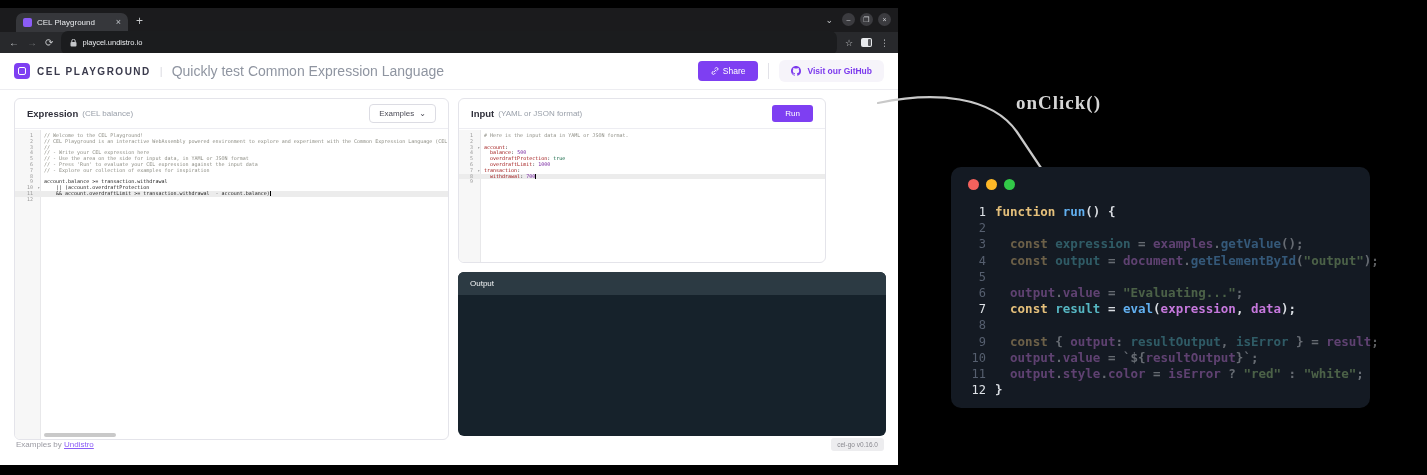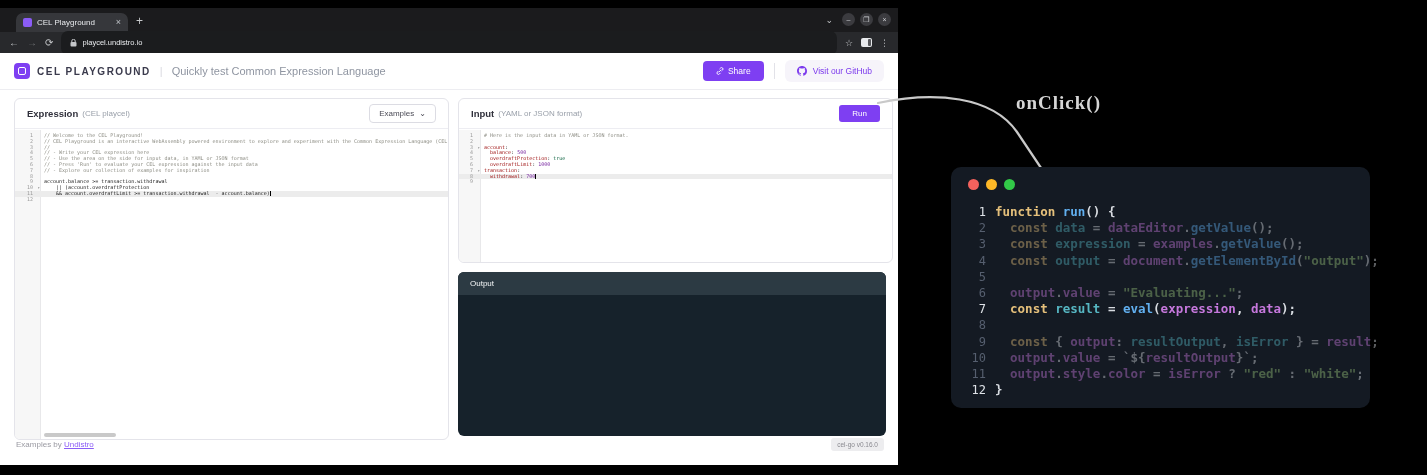--- a/index.html
+++ b/index.html
@@ -36,27 +36,27 @@
 
   
   .page { position:absolute; left:0; top:45px; right:0; bottom:0; background:#fff; overflow:hidden; }
   .site-header { position:absolute; left:0; top:0; right:0; height:37px; border-bottom:1px solid #ededf1;
                  display:flex; align-items:center; padding:0 14px; background:#fff; }
   .logo-mark { width:16px; height:16px; background:#7e3ff2; border-radius:4px; position:relative; flex:0 0 auto; }
   .logo-mark::after { content:""; position:absolute; left:4px; top:4px; right:4px; bottom:4px;
                  border:1.5px solid #fff; border-radius:2px; }
   .logo-text { font-size:10px; font-weight:bold; letter-spacing:1.5px; color:#3a3a4c; margin-left:7px; }
   .head-sep { color:#d9d9e0; margin:0 9px; font-size:11px; }
-  .subtitle { font-size:11px; color:#8f95a1; }
+  .subtitle { font-size:14px; color:#8f95a1; }
   .head-right { margin-left:auto; display:flex; align-items:center; gap:10px; }
   .share-btn { background:#7e3ff2; color:#fff; font-size:8.5px; border:none; border-radius:4px;
                padding:5px 13px; display:flex; align-items:center; gap:4px; }
   .vdiv { width:1px; height:16px; background:#e2e2e8; }
   .github-btn { background:#f6f4fa; border:none; border-radius:6px; color:#7c3aed; font-size:8.5px;
-                padding:6px 12px; display:flex; align-items:flex-end; gap:6px; }
+                padding:6px 12px; display:flex; align-items:flex-end; gap:6px;font-weight:bold; }
 
   
   .panel { position:absolute; background:#fff; border:1px solid #e4e4ea; border-radius:6px; overflow:hidden; }
   .panel-head { height:30px; border-bottom:1px solid #ededf2; display:flex; align-items:center; padding:0 12px; }
   .panel-title { font-size:9.5px; font-weight:bold; color:#30303b; }
   .panel-sub { font-size:8px; color:#9aa0aa; margin-left:4px; }
   .examples-btn { margin-left:auto; border:1px solid #dcdce3; background:#fff; border-radius:4px;
                   padding:4px 9px; font-size:8px; color:#4d4d58; display:flex; align-items:center; gap:5px; }
   .run-btn { margin-left:auto; background:#7e3ff2; color:#fff; border:none; border-radius:3px;
              padding:4px 13px; font-size:8px; }
@@ -176,21 +176,21 @@
               <path fill="#7c3aed" d="M8 0C3.58 0 0 3.58 0 8c0 3.54 2.29 6.53 5.47 7.59.4.07.55-.17.55-.38 0-.19-.01-.82-.01-1.49-2.01.37-2.53-.49-2.69-.94-.09-.23-.48-.94-.82-1.13-.28-.15-.68-.52-.01-.53.63-.01 1.08.58 1.23.82.72 1.21 1.87.87 2.33.66.07-.52.28-.87.51-1.07-1.78-.2-3.64-.89-3.64-3.95 0-.87.31-1.59.82-2.15-.08-.2-.36-1.02.08-2.12 0 0 .67-.21 2.2.82.64-.18 1.32-.27 2-.27s1.36.09 2 .27c1.53-1.04 2.2-.82 2.2-.82.44 1.1.16 1.92.08 2.12.51.56.82 1.27.82 2.15 0 3.07-1.87 3.75-3.65 3.95.29.25.54.73.54 1.48 0 1.07-.01 1.93-.01 2.2 0 .21.15.46.55.38A8.01 8.01 0 0 0 16 8c0-4.42-3.58-8-8-8z"></path>
             </svg>
             <span>Visit our GitHub</span>
           </button>
         </div>
       </div>
 
       <div class="panel" style="left:14px; top:45px; width:435px; height:342px;">
         <div class="panel-head">
           <span class="panel-title">Expression</span>
-          <span class="panel-sub">(CEL playcel)</span>
+          <span class="panel-sub">(CEL balance)</span>
           <button class="examples-btn">
             <span>Examples</span>
             <span>⌄</span>
           </button>
         </div>
         <div class="editor" id="expr-editor">
           <div class="gutter-bg"></div>
           <div class="rows">
               <div class="erow"><span class="ln" style="width: 26px;">1</span><span class="ecode"><span class="tk-com">// Welcome to the CEL Playground!</span></span></div>
               <div class="erow"><span class="ln" style="width: 26px;">2</span><span class="ecode"><span class="tk-com">// CEL Playground is an interactive WebAssembly powered environment to explore and experiment with the Common Expression Language (CEL)</span></span></div>
@@ -204,21 +204,21 @@
               <div class="erow"><span class="ln" style="width: 26px;">10<span class="fold">▾</span></span><span class="ecode"><span class="tk-code">    || (account.overdraftProtection</span></span></div>
               <div class="erow hl"><span class="ln" style="width: 26px;">11</span><span class="ecode"><span class="tk-code">    &amp;&amp; account.overdraftLimit &gt;= transaction.withdrawal  - account.balance)</span><span class="cursor"></span></span></div>
               <div class="erow"><span class="ln" style="width: 26px;">12</span><span class="ecode"></span></div>
             </div>
           <div class="hscroll">
             <div class="hthumb"></div>
           </div>
         </div>
       </div>
 
-      <div class="panel" style="left:458px; top:45px; width:435px; height:165px;">
+      <div class="panel" style="left:458px; top:45px; width:368px; height:165px;">
         <div class="panel-head">
           <span class="panel-title">Input</span>
           <span class="panel-sub">(YAML or JSON format)</span>
           <button class="run-btn">Run</button>
         </div>
         <div class="editor" id="input-editor">
           <div class="gutter-bg" style="width:22px;"></div>
           <div class="rows">
               <div class="erow"><span class="ln" style="width: 22px;">1</span><span class="ecode"><span class="tk-com"># Here is the input data in YAML or JSON format.</span></span></div>
               <div class="erow"><span class="ln" style="width: 22px;">2</span><span class="ecode"></span></div>
@@ -255,21 +255,21 @@
   </svg>
 
   <div class="codewin">
     <div class="dots">
       <span class="dot" id="dot-red" style="background: rgb(244, 98, 93);"></span>
       <span class="dot" id="dot-yellow" style="background: rgb(253, 184, 39);"></span>
       <span class="dot" id="dot-green" style="background: rgb(50, 201, 72);"></span>
     </div>
     <div class="codelines" id="code-lines">
         <div class="crow"><span class="cln">1</span><span class="ccode"><span class="ck-kw">function</span><span class="ck-pu"> </span><span class="ck-fn">run</span><span class="ck-pu">() {</span></span></div>
-        <div class="crow dim"><span class="cln">2</span><span class="ccode"><span class="ck-pu">  </span><span class="ck-kw">const</span><span class="ck-pu"> </span><span class="ck-vr">data</span><span class="ck-pu"> = </span><span class="ck-ob">dataEditor</span><span class="ck-pu">.</span><span class="ck-fn">getValue</span><span class="ck-pu">();</span></span></div>
+        <div class="crow dim"><span class="cln">2</span></div>
         <div class="crow dim"><span class="cln">3</span><span class="ccode"><span class="ck-pu">  </span><span class="ck-kw">const</span><span class="ck-pu"> </span><span class="ck-vr">expression</span><span class="ck-pu"> = </span><span class="ck-ob">examples</span><span class="ck-pu">.</span><span class="ck-fn">getValue</span><span class="ck-pu">();</span></span></div>
         <div class="crow dim"><span class="cln">4</span><span class="ccode"><span class="ck-pu">  </span><span class="ck-kw">const</span><span class="ck-pu"> </span><span class="ck-vr">output</span><span class="ck-pu"> = </span><span class="ck-ob">document</span><span class="ck-pu">.</span><span class="ck-fn">getElementById</span><span class="ck-pu">(</span><span class="ck-st">"output"</span><span class="ck-pu">);</span></span></div>
         <div class="crow dim"><span class="cln">5</span><span class="ccode"></span></div>
         <div class="crow dim"><span class="cln">6</span><span class="ccode"><span class="ck-pu">  </span><span class="ck-ob">output</span><span class="ck-pu">.</span><span class="ck-ob">value</span><span class="ck-pu"> = </span><span class="ck-st">"Evaluating..."</span><span class="ck-pu">;</span></span></div>
         <div class="crow"><span class="cln">7</span><span class="ccode"><span class="ck-pu">  </span><span class="ck-kw">const</span><span class="ck-pu"> </span><span class="ck-vr">result</span><span class="ck-pu"> = </span><span class="ck-fn">eval</span><span class="ck-pu">(</span><span class="ck-ob">expression</span><span class="ck-pu">, </span><span class="ck-ob">data</span><span class="ck-pu">);</span></span></div>
         <div class="crow dim"><span class="cln">8</span><span class="ccode"></span></div>
         <div class="crow dim"><span class="cln">9</span><span class="ccode"><span class="ck-pu">  </span><span class="ck-kw">const</span><span class="ck-pu"> { </span><span class="ck-ob">output</span><span class="ck-pu">: </span><span class="ck-vr">resultOutput</span><span class="ck-pu">, </span><span class="ck-vr">isError</span><span class="ck-pu"> } = </span><span class="ck-ob">result</span><span class="ck-pu">;</span></span></div>
         <div class="crow dim"><span class="cln">10</span><span class="ccode"><span class="ck-pu">  </span><span class="ck-ob">output</span><span class="ck-pu">.</span><span class="ck-ob">value</span><span class="ck-pu"> = </span><span class="ck-pu">`${</span><span class="ck-ob">resultOutput</span><span class="ck-pu">}`</span><span class="ck-pu">;</span></span></div>
         <div class="crow dim"><span class="cln">11</span><span class="ccode"><span class="ck-pu">  </span><span class="ck-ob">output</span><span class="ck-pu">.</span><span class="ck-ob">style</span><span class="ck-pu">.</span><span class="ck-ob">color</span><span class="ck-pu"> = </span><span class="ck-ob">isError</span><span class="ck-pu"> ? </span><span class="ck-st">"red"</span><span class="ck-pu"> : </span><span class="ck-st">"white"</span><span class="ck-pu">;</span></span></div>
         <div class="crow"><span class="cln">12</span><span class="ccode"><span class="ck-pu">}</span></span></div>

